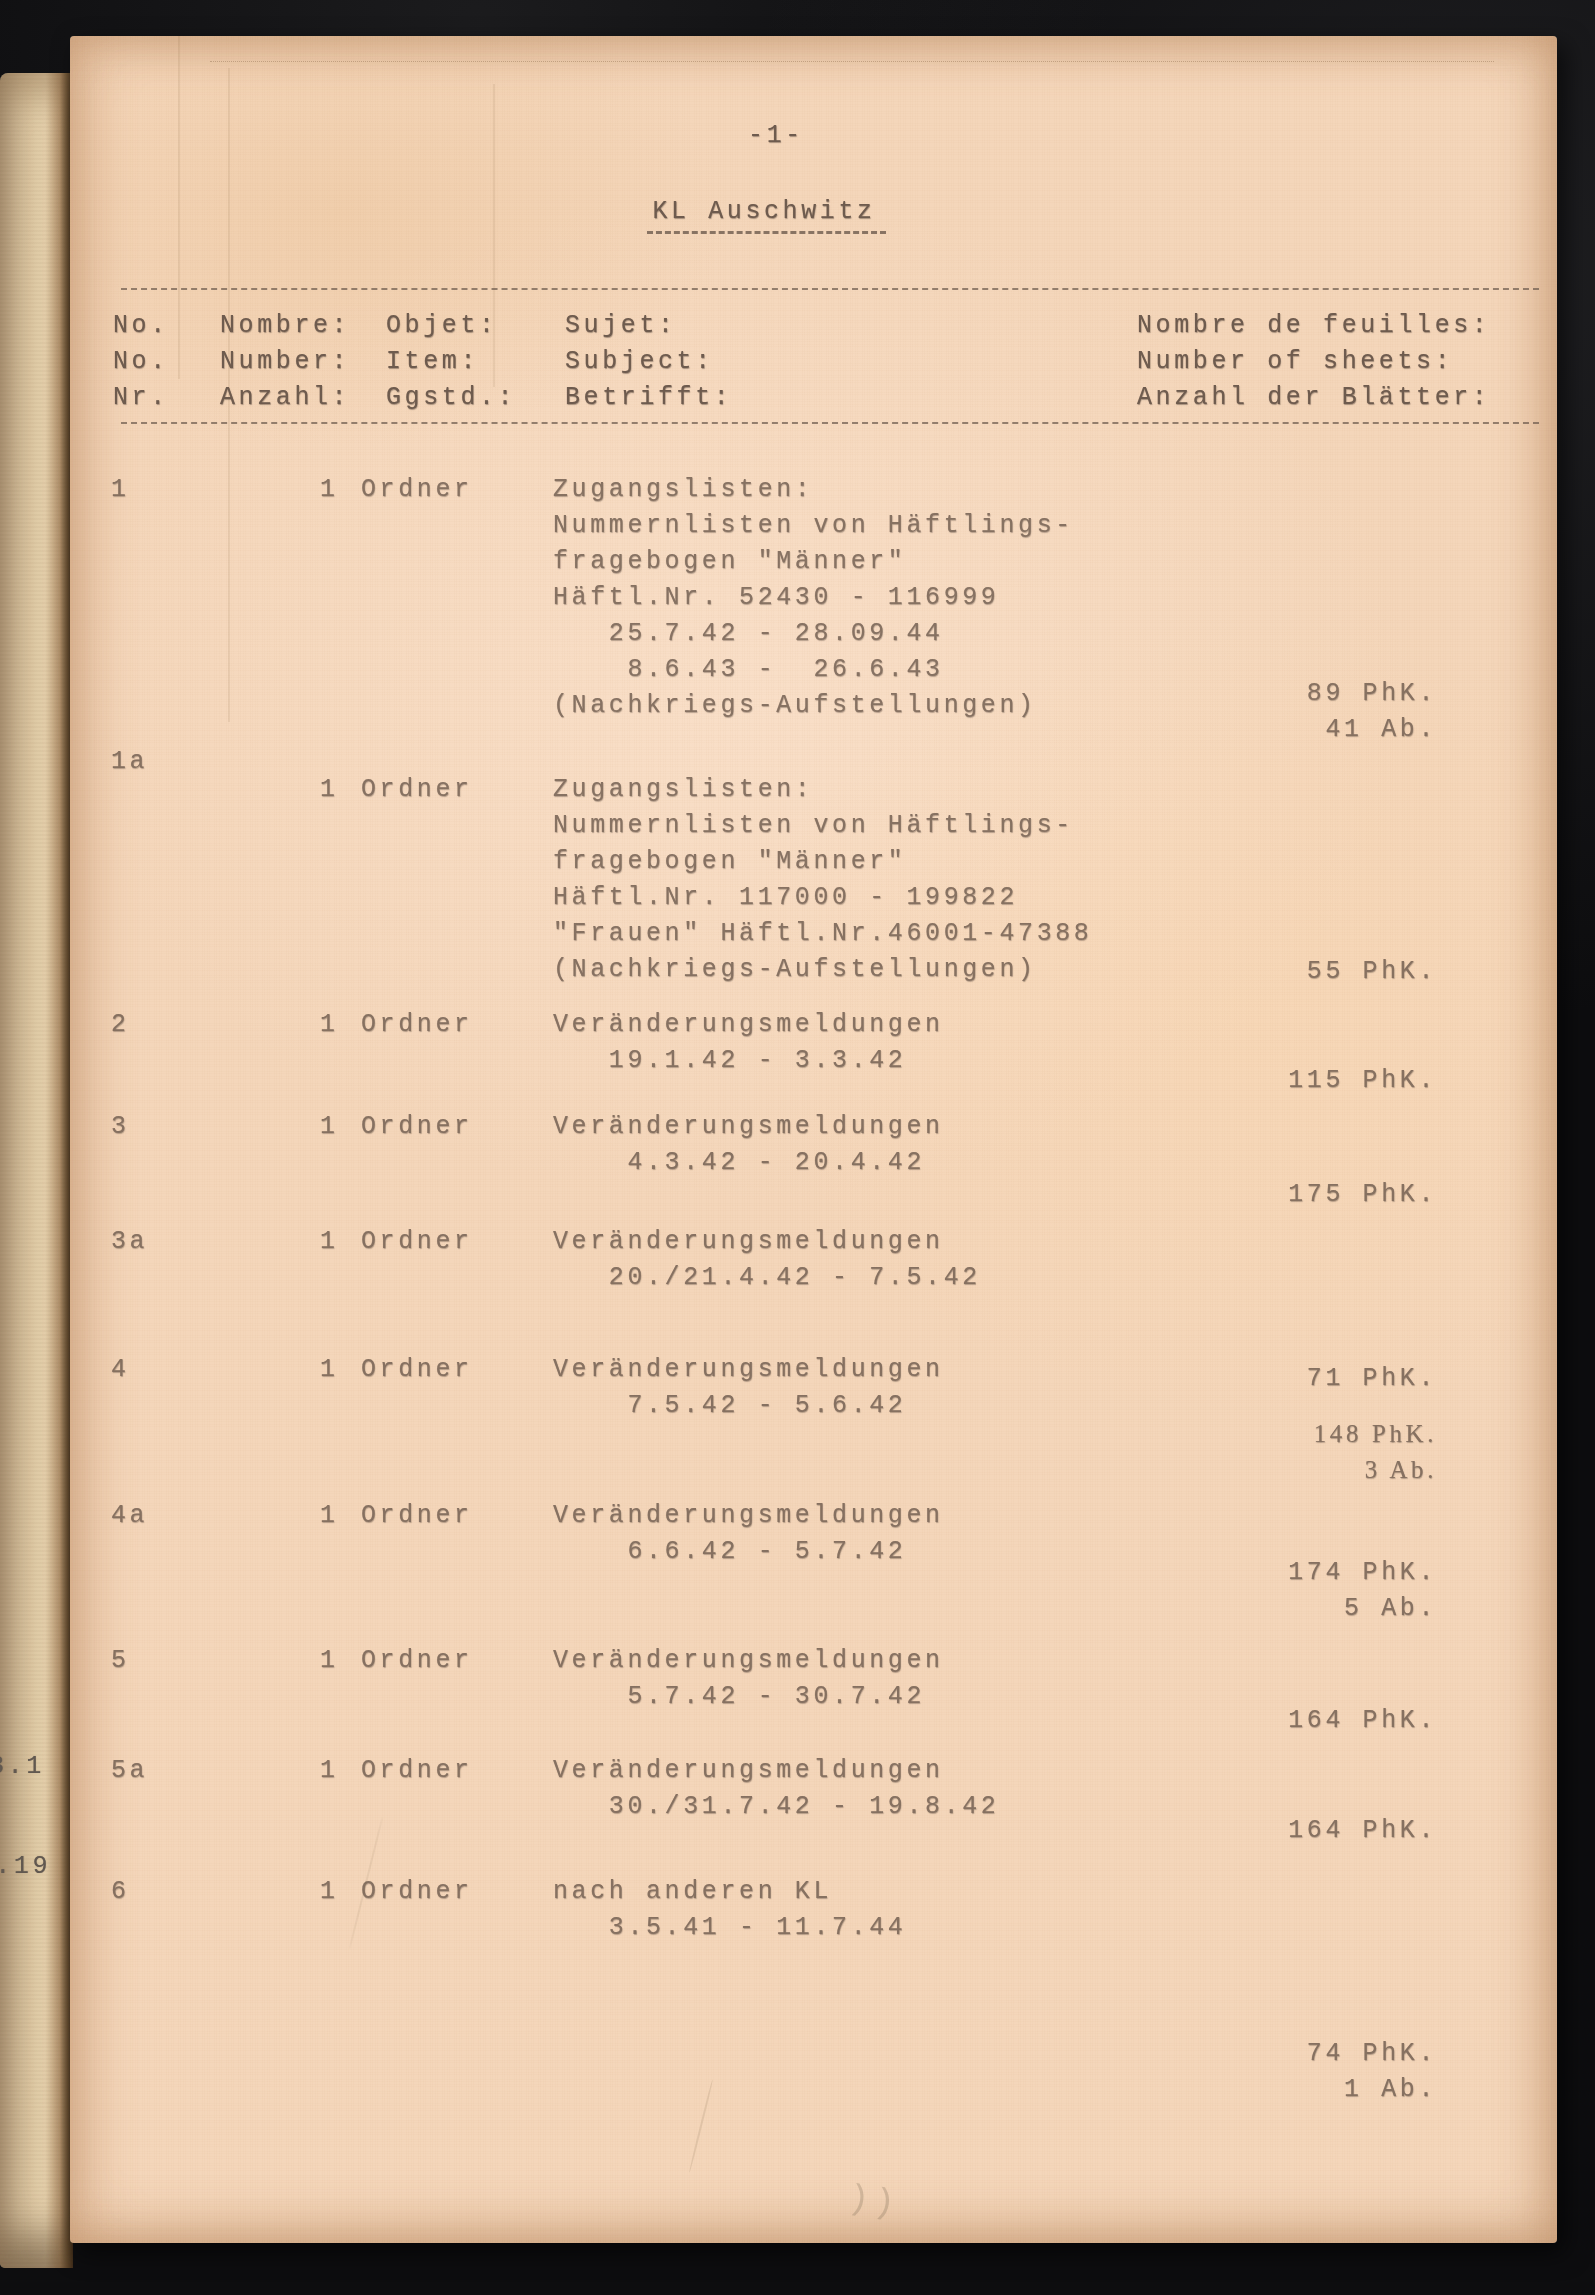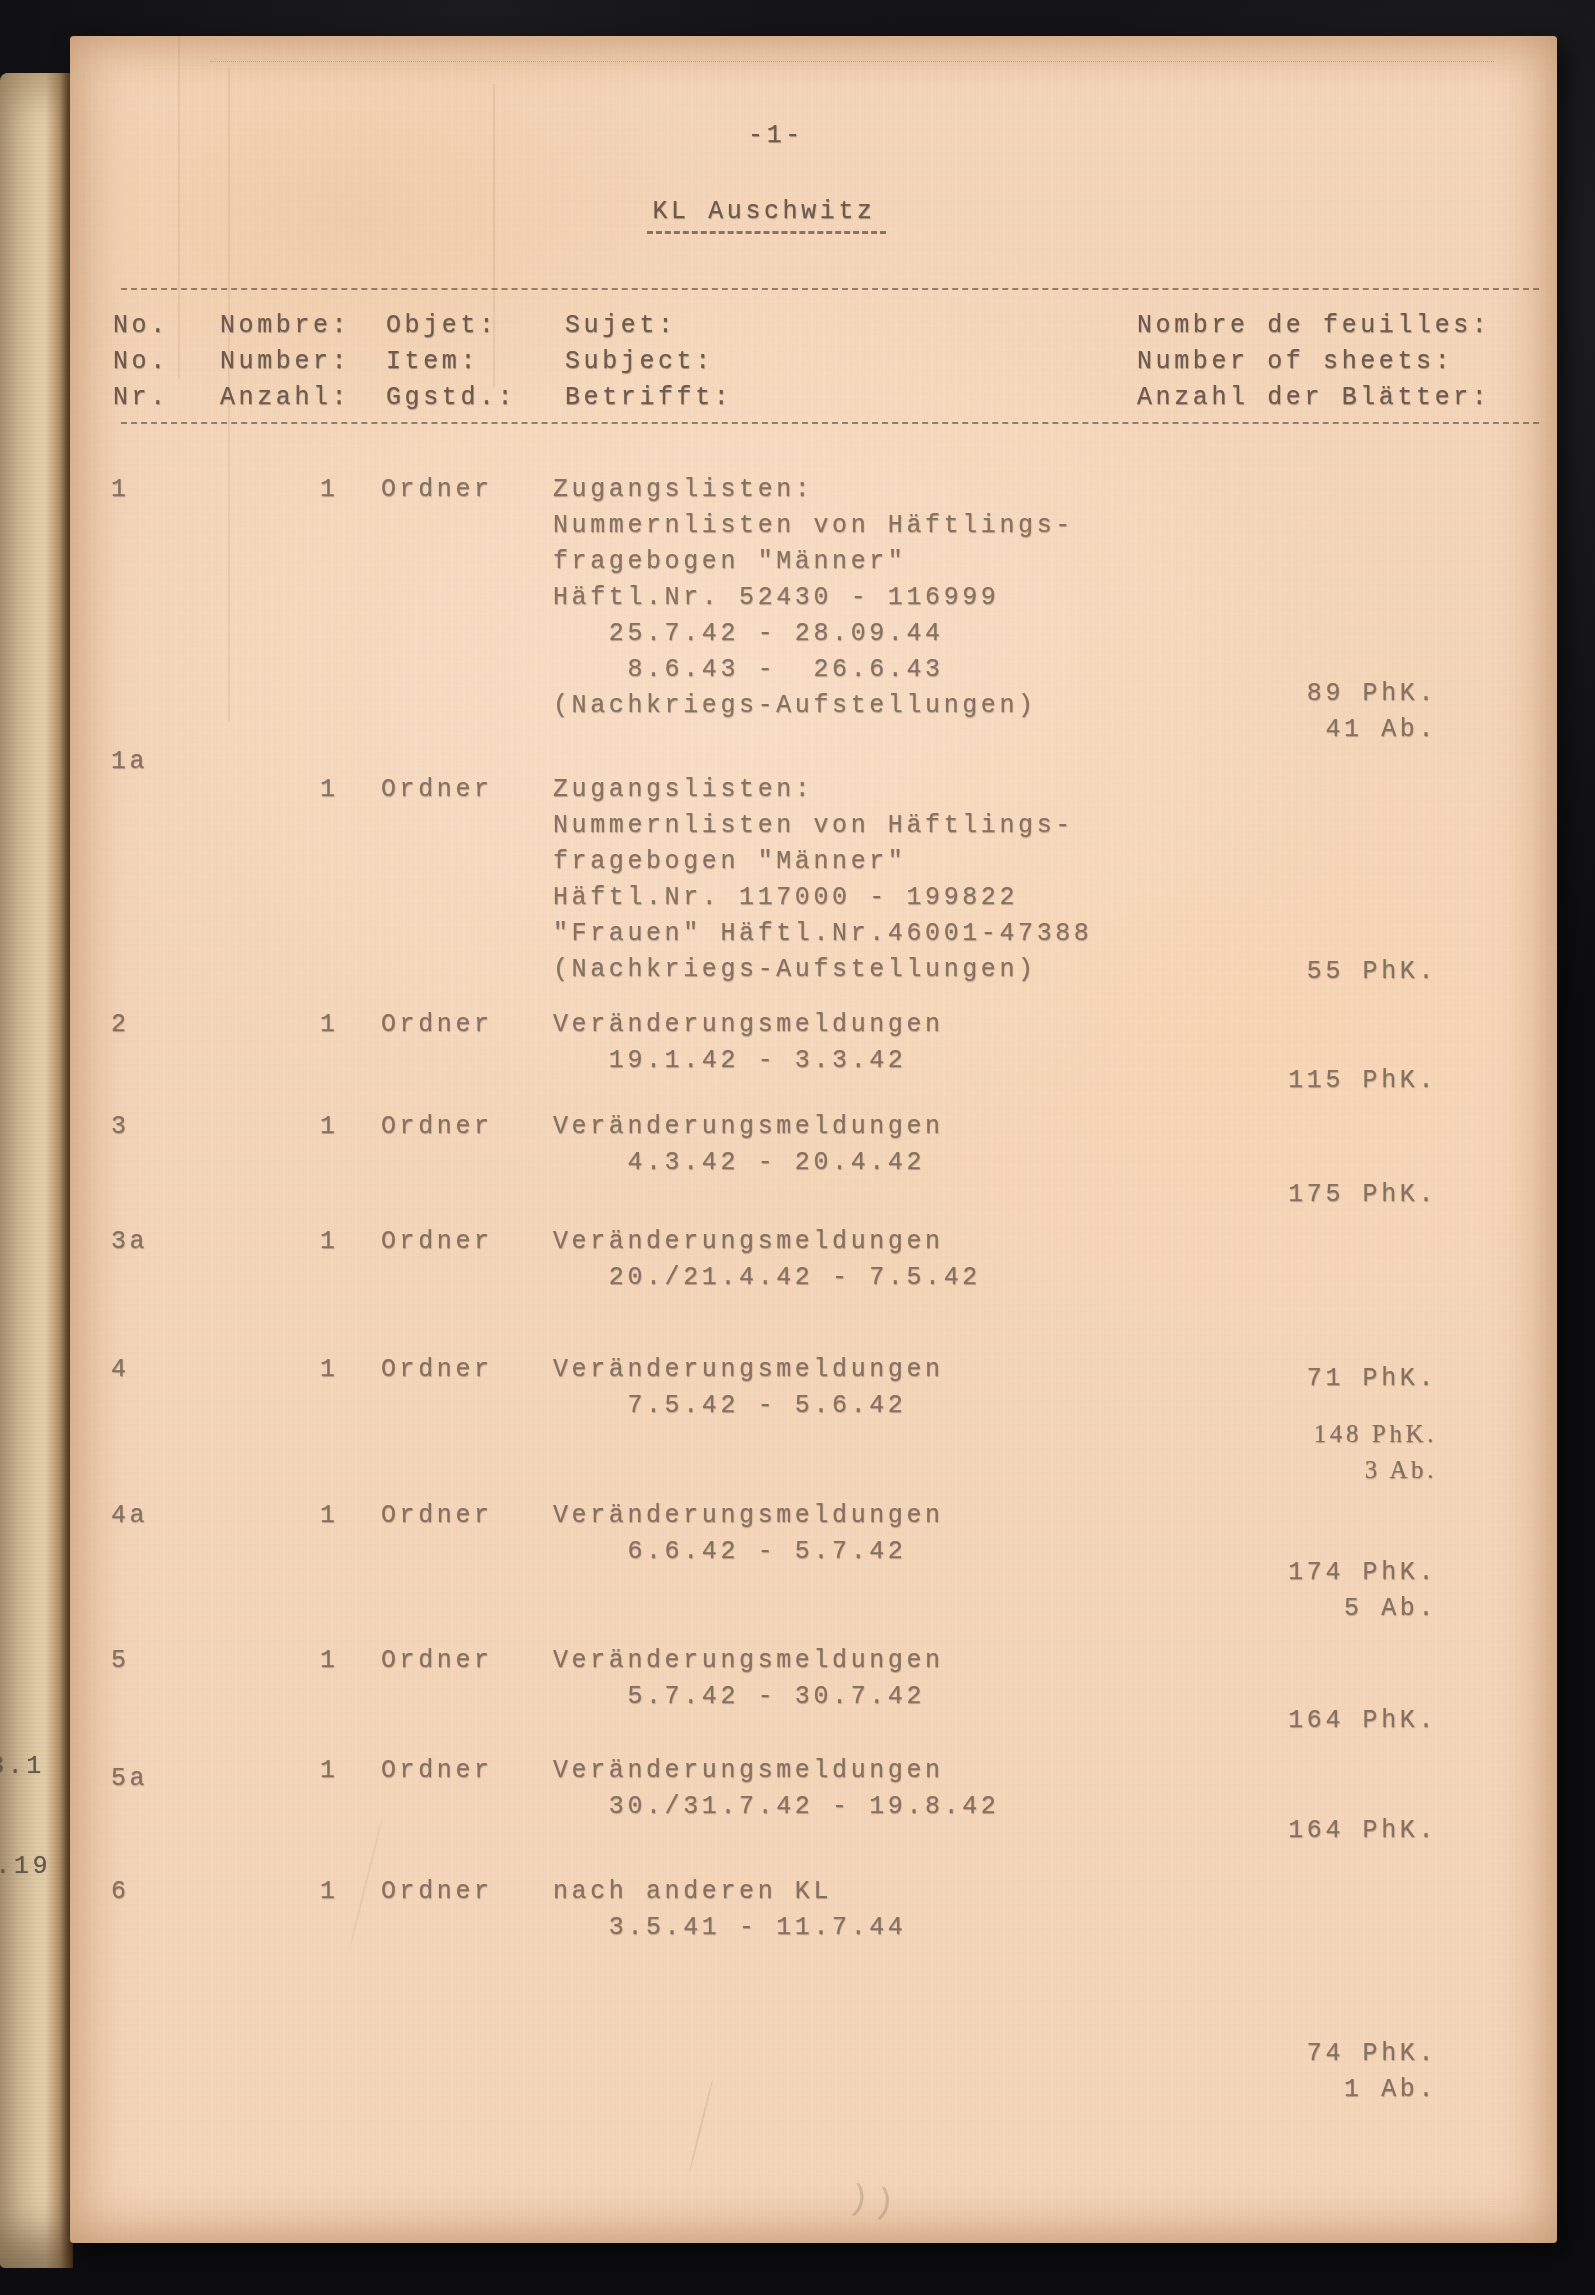--- a/index.html
+++ b/index.html
@@ -68,21 +68,21 @@
   .hdr{top:272px;}
   .hdr-no{left:43px;}
   .hdr-count{left:150px;}
   .hdr-item{left:316px;}
   .hdr-subject{left:495px;}
   .hdr-sheets{left:1067px;}
   
   .entry-layer{position:absolute;left:0;top:0;width:100%;height:100%;}
   .e-no{left:41px;}
   .e-count{left:250px;}
-  .e-item{left:311px;}
+  .e-item{left:291px;}
   .e-subject{left:483px;}
   .e-sheets{right:120px;text-align:right;}
   
   .pencil{
     position:absolute;color:#7d6c55;font-size:35px;letter-spacing:4.8px;
     opacity:0.28;transform:rotate(8deg);text-shadow:none;
     font-family:"Liberation Mono","DejaVu Sans Mono",monospace;
   }
   .scratch{
     position:absolute;width:2.4px;height:96px;background:rgba(115,95,65,0.14);
@@ -177,21 +177,21 @@
 
   <div class="entry faded">
     <div class="tw e-no" style="top: 1607px;">5</div>
     <div class="tw e-count" style="top: 1607px;">1</div>
     <div class="tw e-item" style="top: 1607px;">Ordner</div>
     <div class="tw e-subject" style="top: 1607px;"><div>Veränderungsmeldungen</div><div>    5.7.42 - 30.7.42</div></div>
     <div class="tw e-sheets" style="top: 1667px;"><div>164 PhK.</div></div>
   </div>
 
   <div class="entry faded">
-    <div class="tw e-no" style="top: 1717px; margin-top: 8px;">5a</div>
+    <div class="tw e-no" style="top: 1717px;">5a</div>
     <div class="tw e-count" style="top: 1717px;">1</div>
     <div class="tw e-item" style="top: 1717px;">Ordner</div>
     <div class="tw e-subject" style="top: 1717px;"><div>Veränderungsmeldungen</div><div>   30./31.7.42 - 19.8.42</div></div>
     <div class="tw e-sheets" style="top: 1777px;"><div>164 PhK.</div></div>
   </div>
 
   <div class="entry faded">
     <div class="tw e-no" style="top: 1838px;">6</div>
     <div class="tw e-count" style="top: 1838px;">1</div>
     <div class="tw e-item" style="top: 1838px;">Ordner</div>

